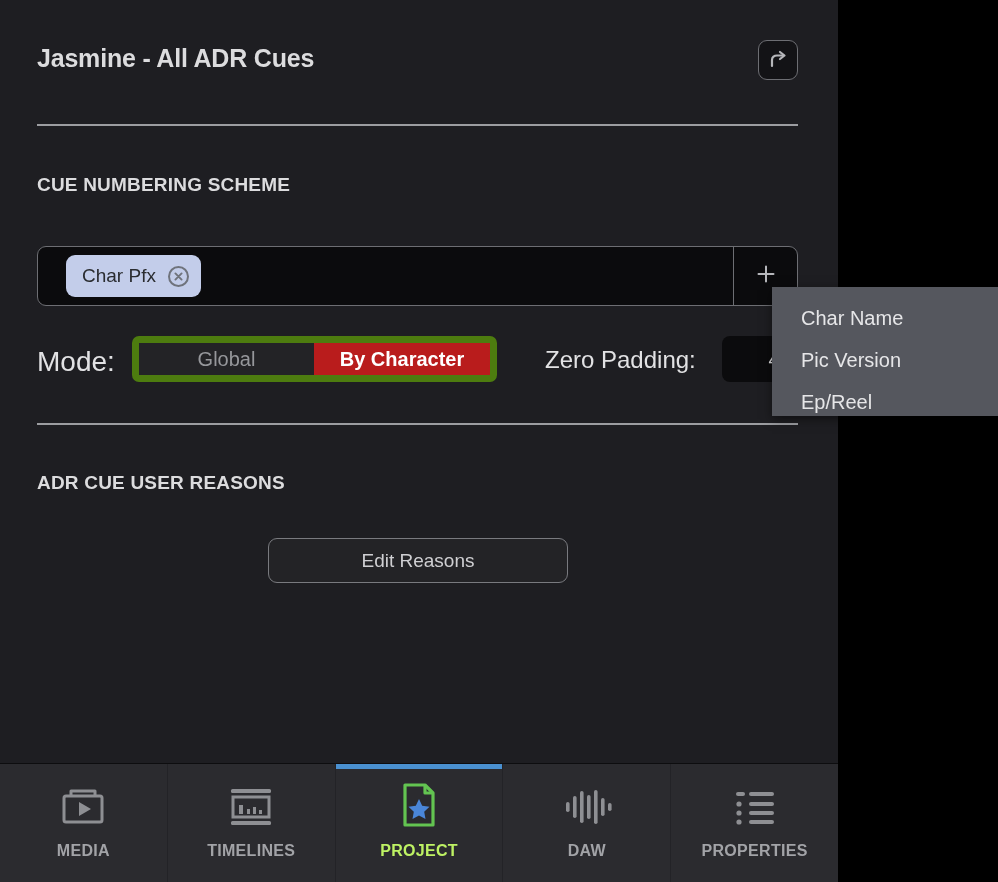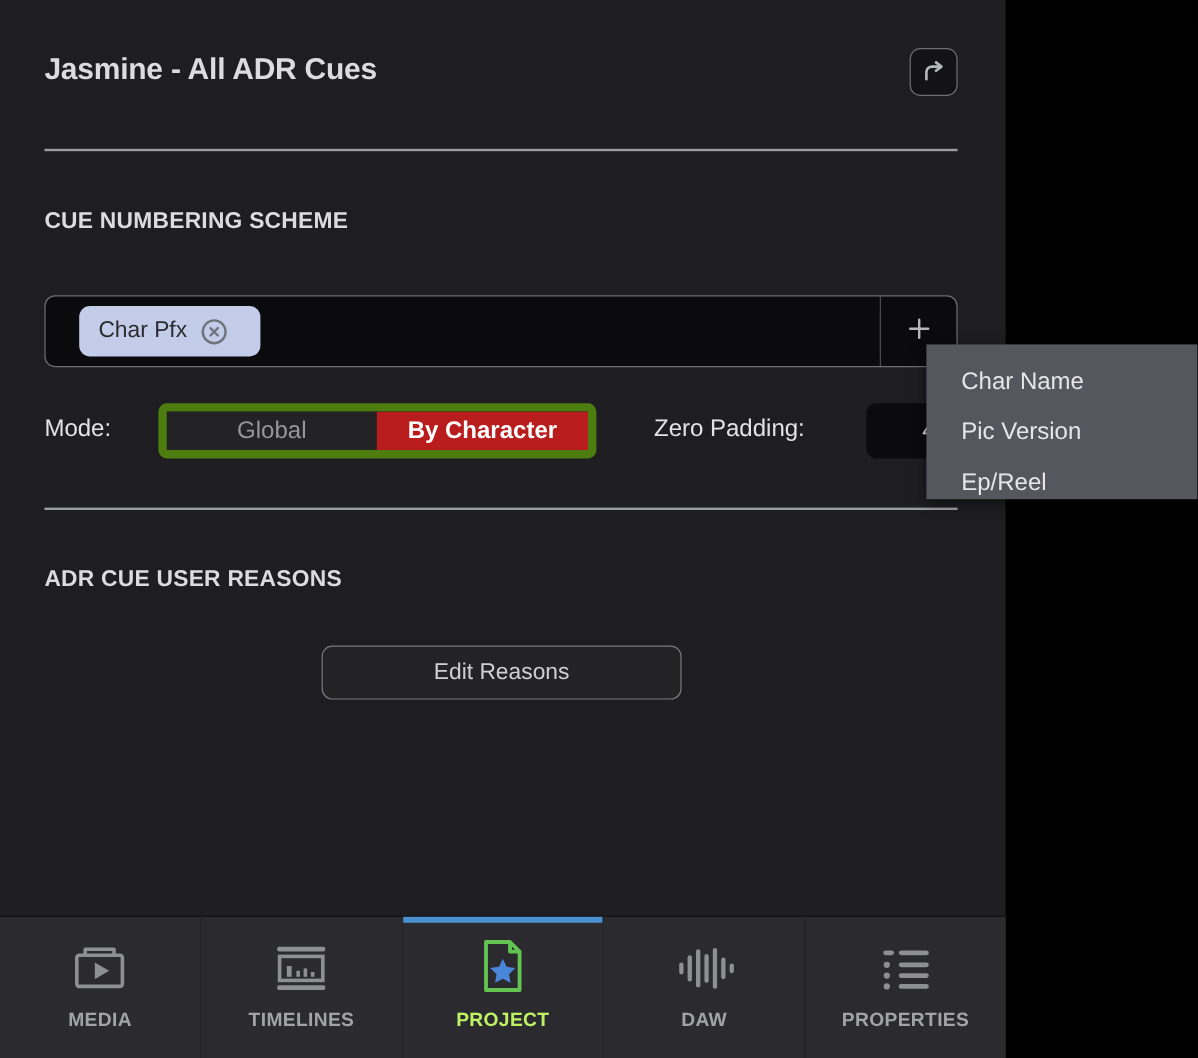--- a/index.html
+++ b/index.html
@@ -62,21 +62,21 @@
     border-radius: 9px;
     display: flex; align-items: center;
   }
   .token-list {
     flex: 1 1 auto; height: 100%;
     display: flex; align-items: center; padding-left: 28px; gap: 10px;
   }
   .token-chip {
     display: inline-flex; align-items: center; gap: 12px;
     background: #c3cdea; border-radius: 9px;
-    padding: 6px 28px 6px 16px; height: 42px;
+    padding: 6px 12px 6px 16px; height: 42px;
   }
   .token-chip-label {
     font-size: 19px; color: #2a2c30;
   }
   .chip-remove {
     width: 21px; height: 21px; border-radius: 50%;
     border: 2px solid #6f737c;
     display: inline-flex; align-items: center; justify-content: center;
     cursor: pointer;
   }
@@ -86,38 +86,38 @@
     border-left: 1px solid #6d6e73;
     display: flex; align-items: center; justify-content: center;
     cursor: pointer;
     border-radius: 0 8px 8px 0;
   }
 
   
   .mode-row { position: absolute; left: 37px; top: 336px; height: 46px; }
   .mode-label {
     position: absolute; left: 0; top: 10px;
-    font-size: 20px; color: #e2e2e4;
+    font-size: 28px; color: #e2e2e4;
   }
   .segmented {
     position: absolute; left: 95px; top: 0;
     display: flex; height: 46px;
     border: 7px solid #4d7c0f; border-radius: 7px;
     overflow: hidden;
   }
   .seg {
     display: flex; align-items: center; justify-content: center;
     font-size: 20px; cursor: pointer; padding: 0 10px;
   }
   .seg.inactive { width: 175px; background: #232326; color: #96979b; }
   .seg.active { width: 176px; background: #b91c1c; color: #ffffff; font-weight: bold; }
 
   .zero-pad-label {
     position: absolute; left: 508px; top: 10px;
-    font-size: 20px; color: #e2e2e4; white-space: nowrap;
+    font-size: 24px; color: #e2e2e4; white-space: nowrap;
   }
   .zero-pad-input {
     position: absolute; left: 685px; top: 0;
     width: 104px; height: 46px;
     background: #0b0b0d; border-radius: 8px;
     display: flex; align-items: center; justify-content: center;
     font-size: 20px; color: #e7e7e9;
     cursor: text;
   }
 

